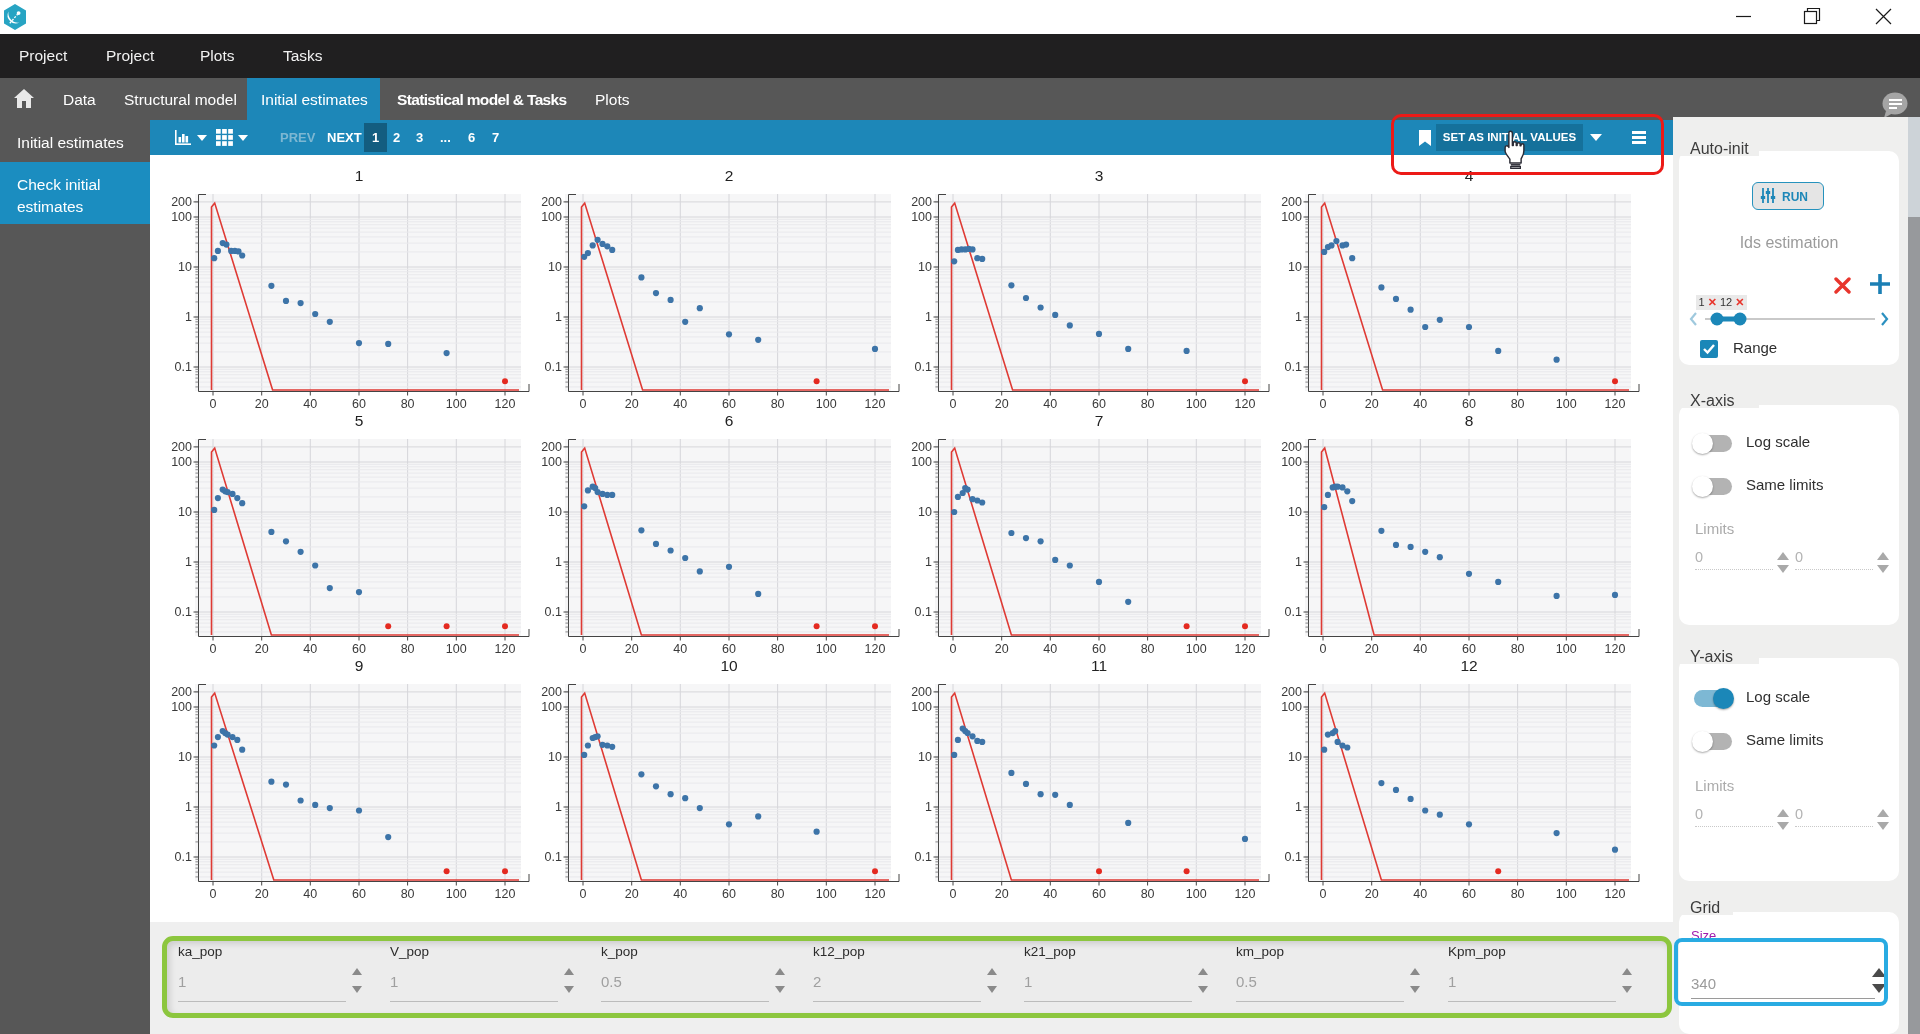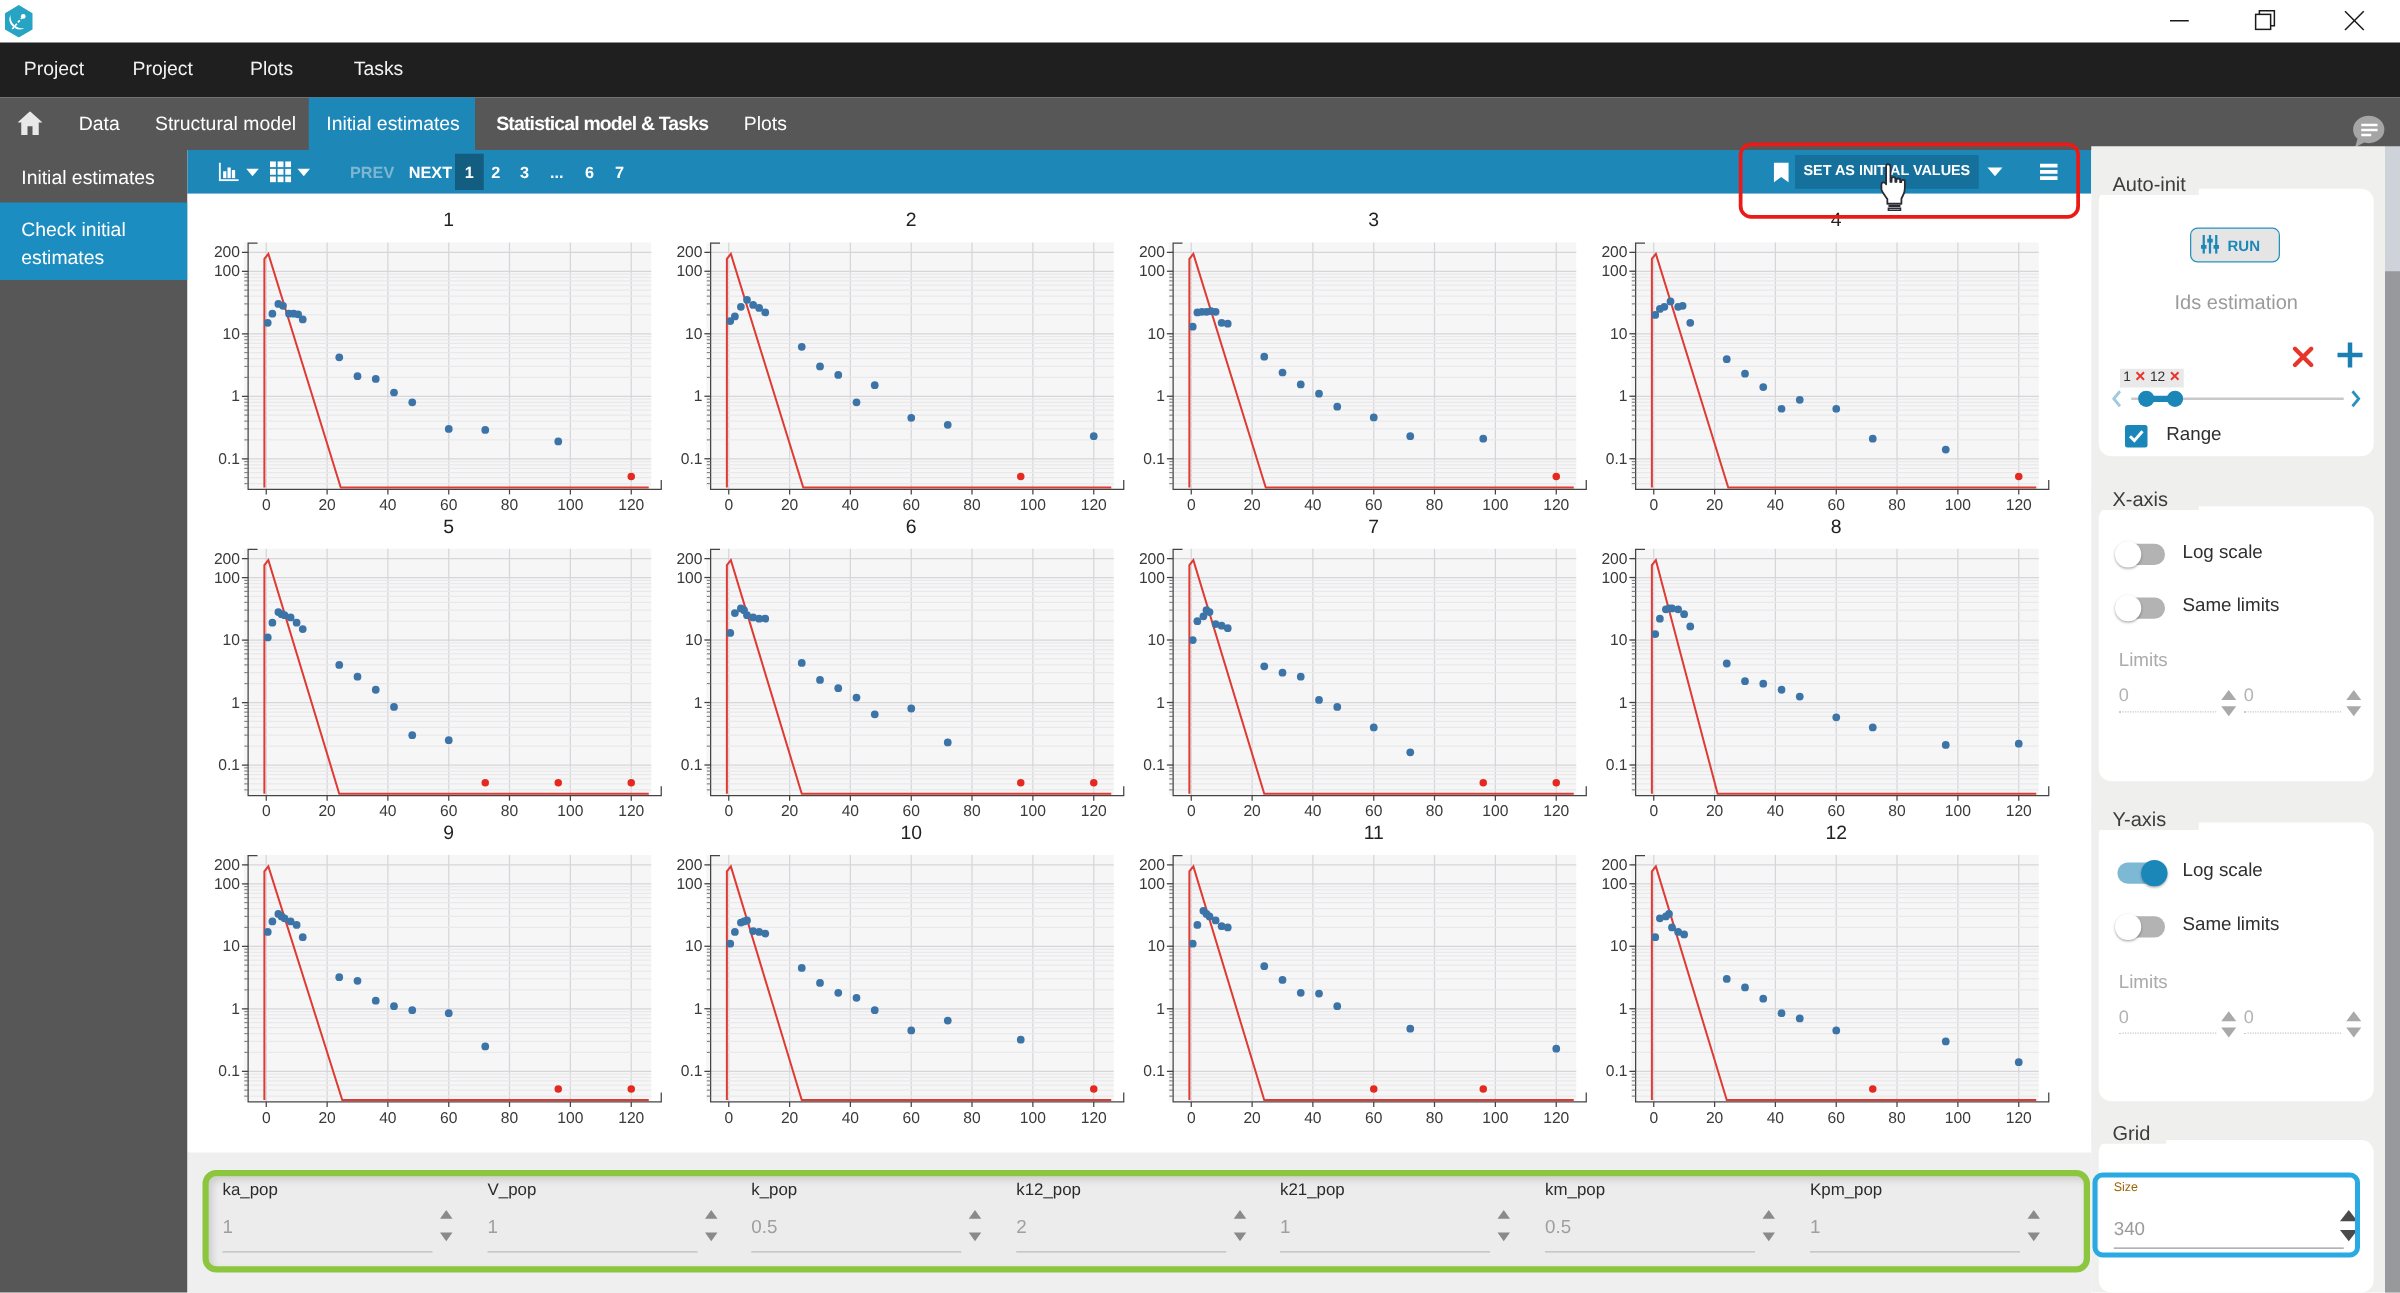--- a/index.html
+++ b/index.html
@@ -1760,21 +1760,21 @@
       </div>
     <div class="sp2" style="left:198px;top:151px">
         <div class="up"></div>
         <div class="dn"></div>
       </div>
   </div>
 
   <div class="rp-patch" style="top:781px;width:60px"></div>
   <span class="rp-title" style="top:782px">Grid</span>
   <div class="card" style="top:795px;height:122px">
-    <span class="abs" style="left:12px;top:33px;font-size:10px;color:#a16207">Size</span>
+    <span class="abs" style="left:12px;top:16px;font-size:13px;color:#a21caf">Size</span>
     <span class="abs" style="left:12px;top:63px;font-size:15px;color:#9b9b9b">340</span>
     <div class="abs" style="left:12px;top:86px;width:184px;height:1px;background:#9a9a9a"></div>
     <div class="sp2" style="left:193px;top:56px">
         <div class="up" style="border-left-width:7px;border-right-width:7px;border-bottom:9px solid #4a4a4a"></div>
         <div class="dn" style="border-left-width:7px;border-right-width:7px;border-top:9px solid #4a4a4a;margin-top:7px"></div>
       </div>
   </div>
 </div>
 <div class="abs" id="sb-track"></div>
 <div class="abs" id="sb-thumb"></div>

